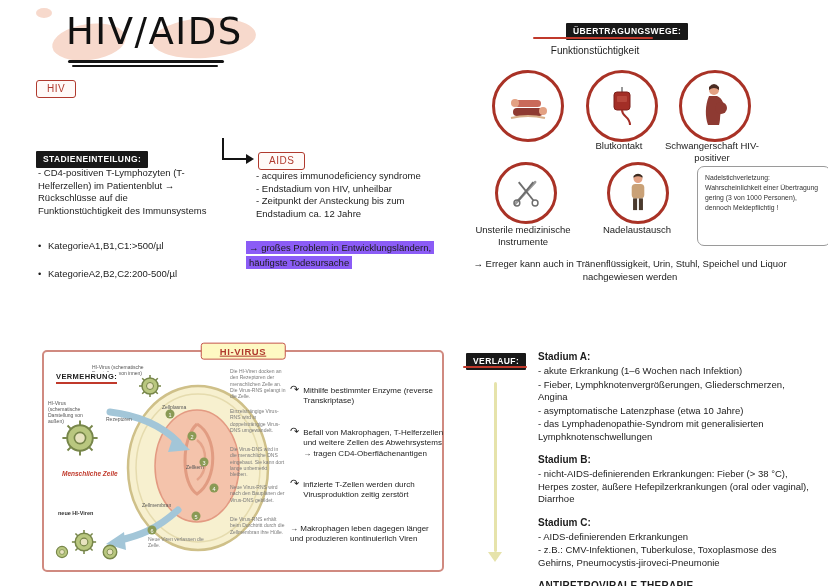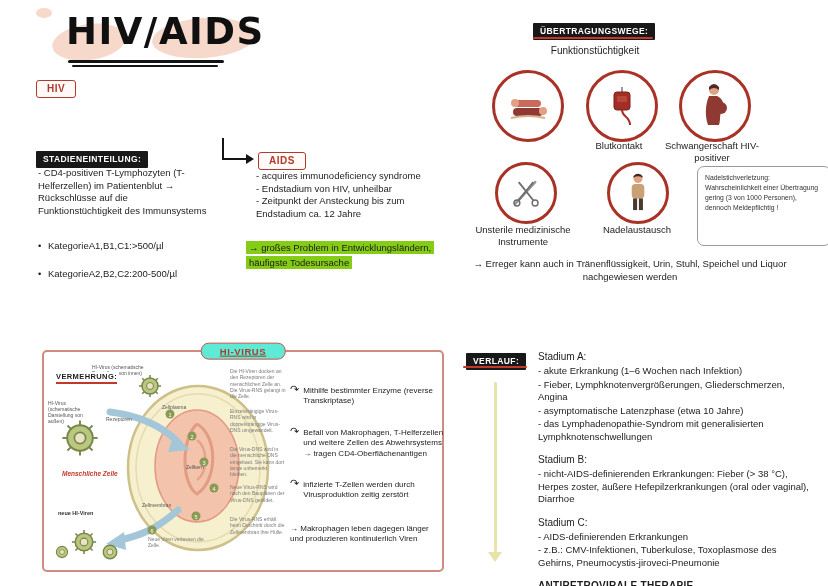--- a/index.html
+++ b/index.html
@@ -1,44 +1,44 @@
 <!DOCTYPE html>
 <html><head>
 <meta charset="utf-8">
 <style>
   html,body{margin:0;padding:0}
   body{font-family:"Liberation Sans", sans-serif;background:#ffffff}
   .page{position:relative;width:828px;height:586px;overflow:hidden;background:#fff;color:#1c1c1c}
   .abs{position:absolute}
-  h1.title{font-size:37px;font-weight:700;letter-spacing:1.5px;color:#101010;margin:0;position:relative;z-index:2;font-family:"DejaVu Sans", sans-serif}
+  h1.title{font-size:37px;font-weight:400;letter-spacing:1.5px;color:#101010;margin:0;position:relative;z-index:2;font-family:"DejaVu Sans", sans-serif}
   .blob{position:absolute;background:#f7d9cc;border-radius:50%;z-index:1}
   .uline{position:absolute;background:#141414;border-radius:2px;z-index:2}
-  .badge-red{display:inline-block;border:1.5px solid #b03a2e;color:#b03a2e;background:#fffaf8;font-weight:bold;font-size:10px;line-height:1;padding:3px 10px;border-radius:3px;letter-spacing:.5px}
+  .badge-red{display:inline-block;border:1.5px solid #b03a2e;color:#b03a2e;background:#fffaf8;font-weight:normal;font-size:10px;line-height:1;padding:3px 10px;border-radius:3px;letter-spacing:.5px}
   .badge-black{display:inline-block;background:#181818;color:#fff;font-weight:bold;font-size:8.5px;line-height:1;padding:4px 7px;letter-spacing:.4px;border-radius:1px}
   .redbar{position:absolute;height:2px;background:#c0392b;border-radius:2px}
   .txt{font-size:9.5px;line-height:1.32;color:#1c1c1c}
   .center{text-align:center}
   .bullets .bli{margin-bottom:15px;position:relative;padding-left:10px}
   .bullets .bli::before{content:"•";position:absolute;left:0;top:0}
   .hl-wrap{font-size:9.5px;line-height:1.6;width:200px}
-  .hl{background:#84cc16;box-decoration-break:clone;-webkit-box-decoration-break:clone;padding:1px 3px}
+  .hl{background:#8b5cf6;box-decoration-break:clone;-webkit-box-decoration-break:clone;padding:1px 3px}
   .circle{position:absolute;border:3px solid #a93226;border-radius:50%;background:#fff;display:flex;align-items:center;justify-content:center}
   .circ-label{position:absolute;text-align:center;font-size:9.5px;line-height:1.25;color:#1c1c1c}
   .notebox{position:absolute;border:1px solid #9a9a9a;border-radius:7px;background:#fff;font-size:6.8px;line-height:1.45;color:#333;padding:6px 7px}
   .vbox{position:absolute;border:2px solid #d08a80;border-radius:5px;background:#fff}
-  .vbadge{position:absolute;left:50%;transform:translate(-50%,-55%);background:#5eead4;border:1.5px solid #c4564a;border-radius:8px;color:#b03a2e;font-weight:bold;font-size:9.5px;padding:2px 18px;letter-spacing:.6px;text-decoration:underline;z-index:4}
+  .vbadge{position:absolute;left:50%;transform:translate(-50%,-55%);background:#fef9c3;border:1.5px solid #c4564a;border-radius:3px;color:#b03a2e;font-weight:bold;font-size:9.5px;padding:2px 18px;letter-spacing:.6px;text-decoration:underline;z-index:4}
   .vermeh{position:absolute;font-size:7.5px;font-weight:bold;letter-spacing:.4px;border-bottom:2px solid #c0392b;padding-bottom:1px;z-index:4;background:#fff}
   .anno{position:absolute;display:flex;gap:4px;font-size:8px;line-height:1.3;color:#1c1c1c}
   .curve{font-size:11px;line-height:1;color:#222;transform:translateY(-2px)}
   .dlabel{position:absolute;font-size:5px;line-height:1.2;color:#555;z-index:3}
   .stepnote{position:absolute;font-size:5px;line-height:1.25;color:#7a7a7a;z-index:3;width:56px}
   .red-label{color:#c0392b;font-weight:bold;font-style:italic;font-size:6.5px}
   .newv-label{font-size:5.5px;font-weight:bold;color:#333}
   .stage{margin-bottom:11px}
-  .stage-title{font-size:10px;font-weight:normal;margin-bottom:3px}
+  .stage-title{font-size:10px;font-weight:bold;margin-bottom:3px}
   .stage .txt{margin-bottom:1px}
   .vfooter{font-size:10px;font-weight:bold;letter-spacing:.3px}
   .varrow{position:absolute;width:3px;background:#e6e3ab;border-radius:2px}
   .varrow-head{position:absolute;width:0;height:0;border-left:7px solid transparent;border-right:7px solid transparent;border-top:10px solid #e6e3ab}
 </style>
 </head>
 <body>
 
 <div class="page">
 
@@ -73,21 +73,21 @@
   </div>
   <div class="abs" style="left:256px;top:170px;width:190px">
     <div class="txt">- acquires immunodeficiency syndrome</div>
     <div class="txt">- Endstadium von HIV, unheilbar</div>
     <div class="txt">- Zeitpunkt der Ansteckung bis zum Endstadium ca. 12 Jahre</div>
   </div>
   <div class="abs hl-wrap" style="left:246px;top:240px">
     <span class="hl">→ großes Problem in Entwicklungsländern, häufigste Todesursache</span>
   </div>
 
-  <div class="abs" style="left:533px;top:20px">
+  <div class="abs" style="left:566px;top:20px">
     <span class="badge-black">ÜBERTRAGUNGSWEGE:</span>
   </div>
   <div class="redbar" style="left:533px;top:37px;width:120px"></div>
   <div class="abs txt center" style="left:505px;top:44px;width:180px;font-size:10px">Funktionstüchtigkeit</div>
 
   <div class="circle" style="left:492px;top:70px;width:66px;height:66px">
     <svg width="46" height="40" viewBox="0 0 46 40">
       <rect x="8" y="22" width="30" height="8" rx="4" fill="#8e3a32"></rect>
       <circle cx="38" cy="25" r="4" fill="#e3a183"></circle>
       <rect x="10" y="14" width="26" height="7" rx="3.5" fill="#c96a5a"></rect>

